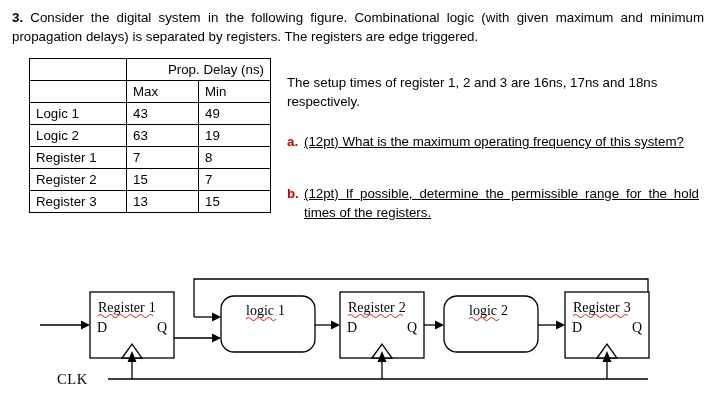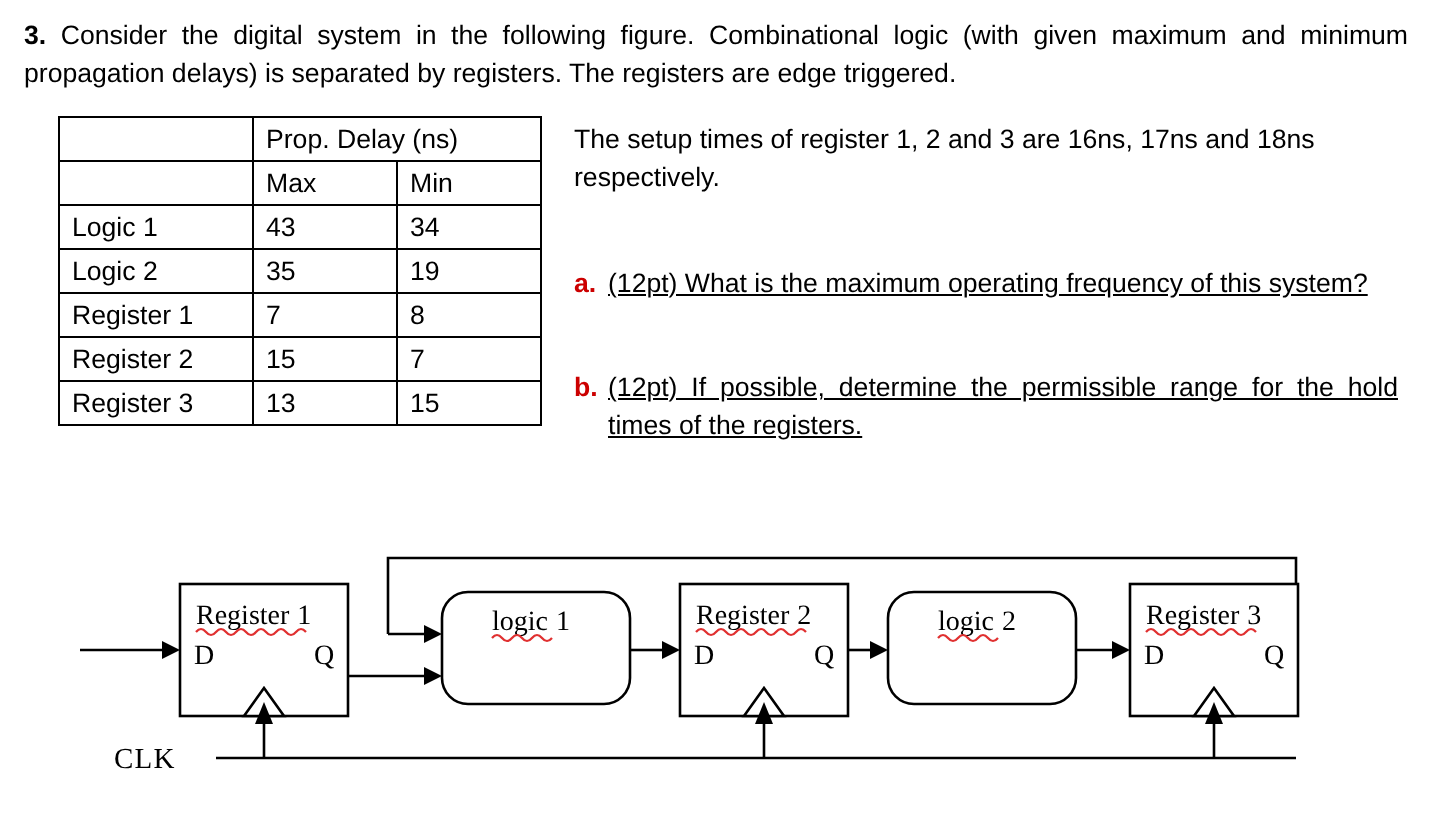--- a/index.html
+++ b/index.html
@@ -48,32 +48,32 @@
   }
   #delay-table td.label-cell {
     width: 97px;
     text-align: left;
     padding-left: 6px;
   }
   #delay-table td.num-cell {
     width: 72px;
   }
   #delay-table td.span-cell {
-    text-align: left;
+    text-align: right;
     margin-top: 39px;
   }
   #delay-table td.blank-cell {
     text-align: left;
   }
 
   
   #setup-note {
     position: absolute;
     left: 287px;
-    top: 60px;
+    top: 73px;
     width: 410px;
     font-size: 13.3px;
     line-height: 19px;
   }
   .part-block {
     position: absolute;
     left: 287px;
     width: 412px;
     font-size: 13.3px;
     line-height: 19px;
@@ -153,25 +153,25 @@
       <td class="span-cell" colspan="2">Prop. Delay (ns)</td>
     </tr>
     <tr>
       <td class="blank-cell"></td>
       <td class="num-cell">Max</td>
       <td class="num-cell">Min</td>
     </tr>
     <tr>
       <td class="label-cell">Logic 1</td>
       <td class="num-cell">43</td>
-      <td class="num-cell">34</td>
+      <td class="num-cell">49</td>
     </tr>
     <tr>
       <td class="label-cell">Logic 2</td>
-      <td class="num-cell">35</td>
+      <td class="num-cell">63</td>
       <td class="num-cell">19</td>
     </tr>
     <tr>
       <td class="label-cell">Register 1</td>
       <td class="num-cell">7</td>
       <td class="num-cell">8</td>
     </tr>
     <tr>
       <td class="label-cell">Register 2</td>
       <td class="num-cell">15</td>

